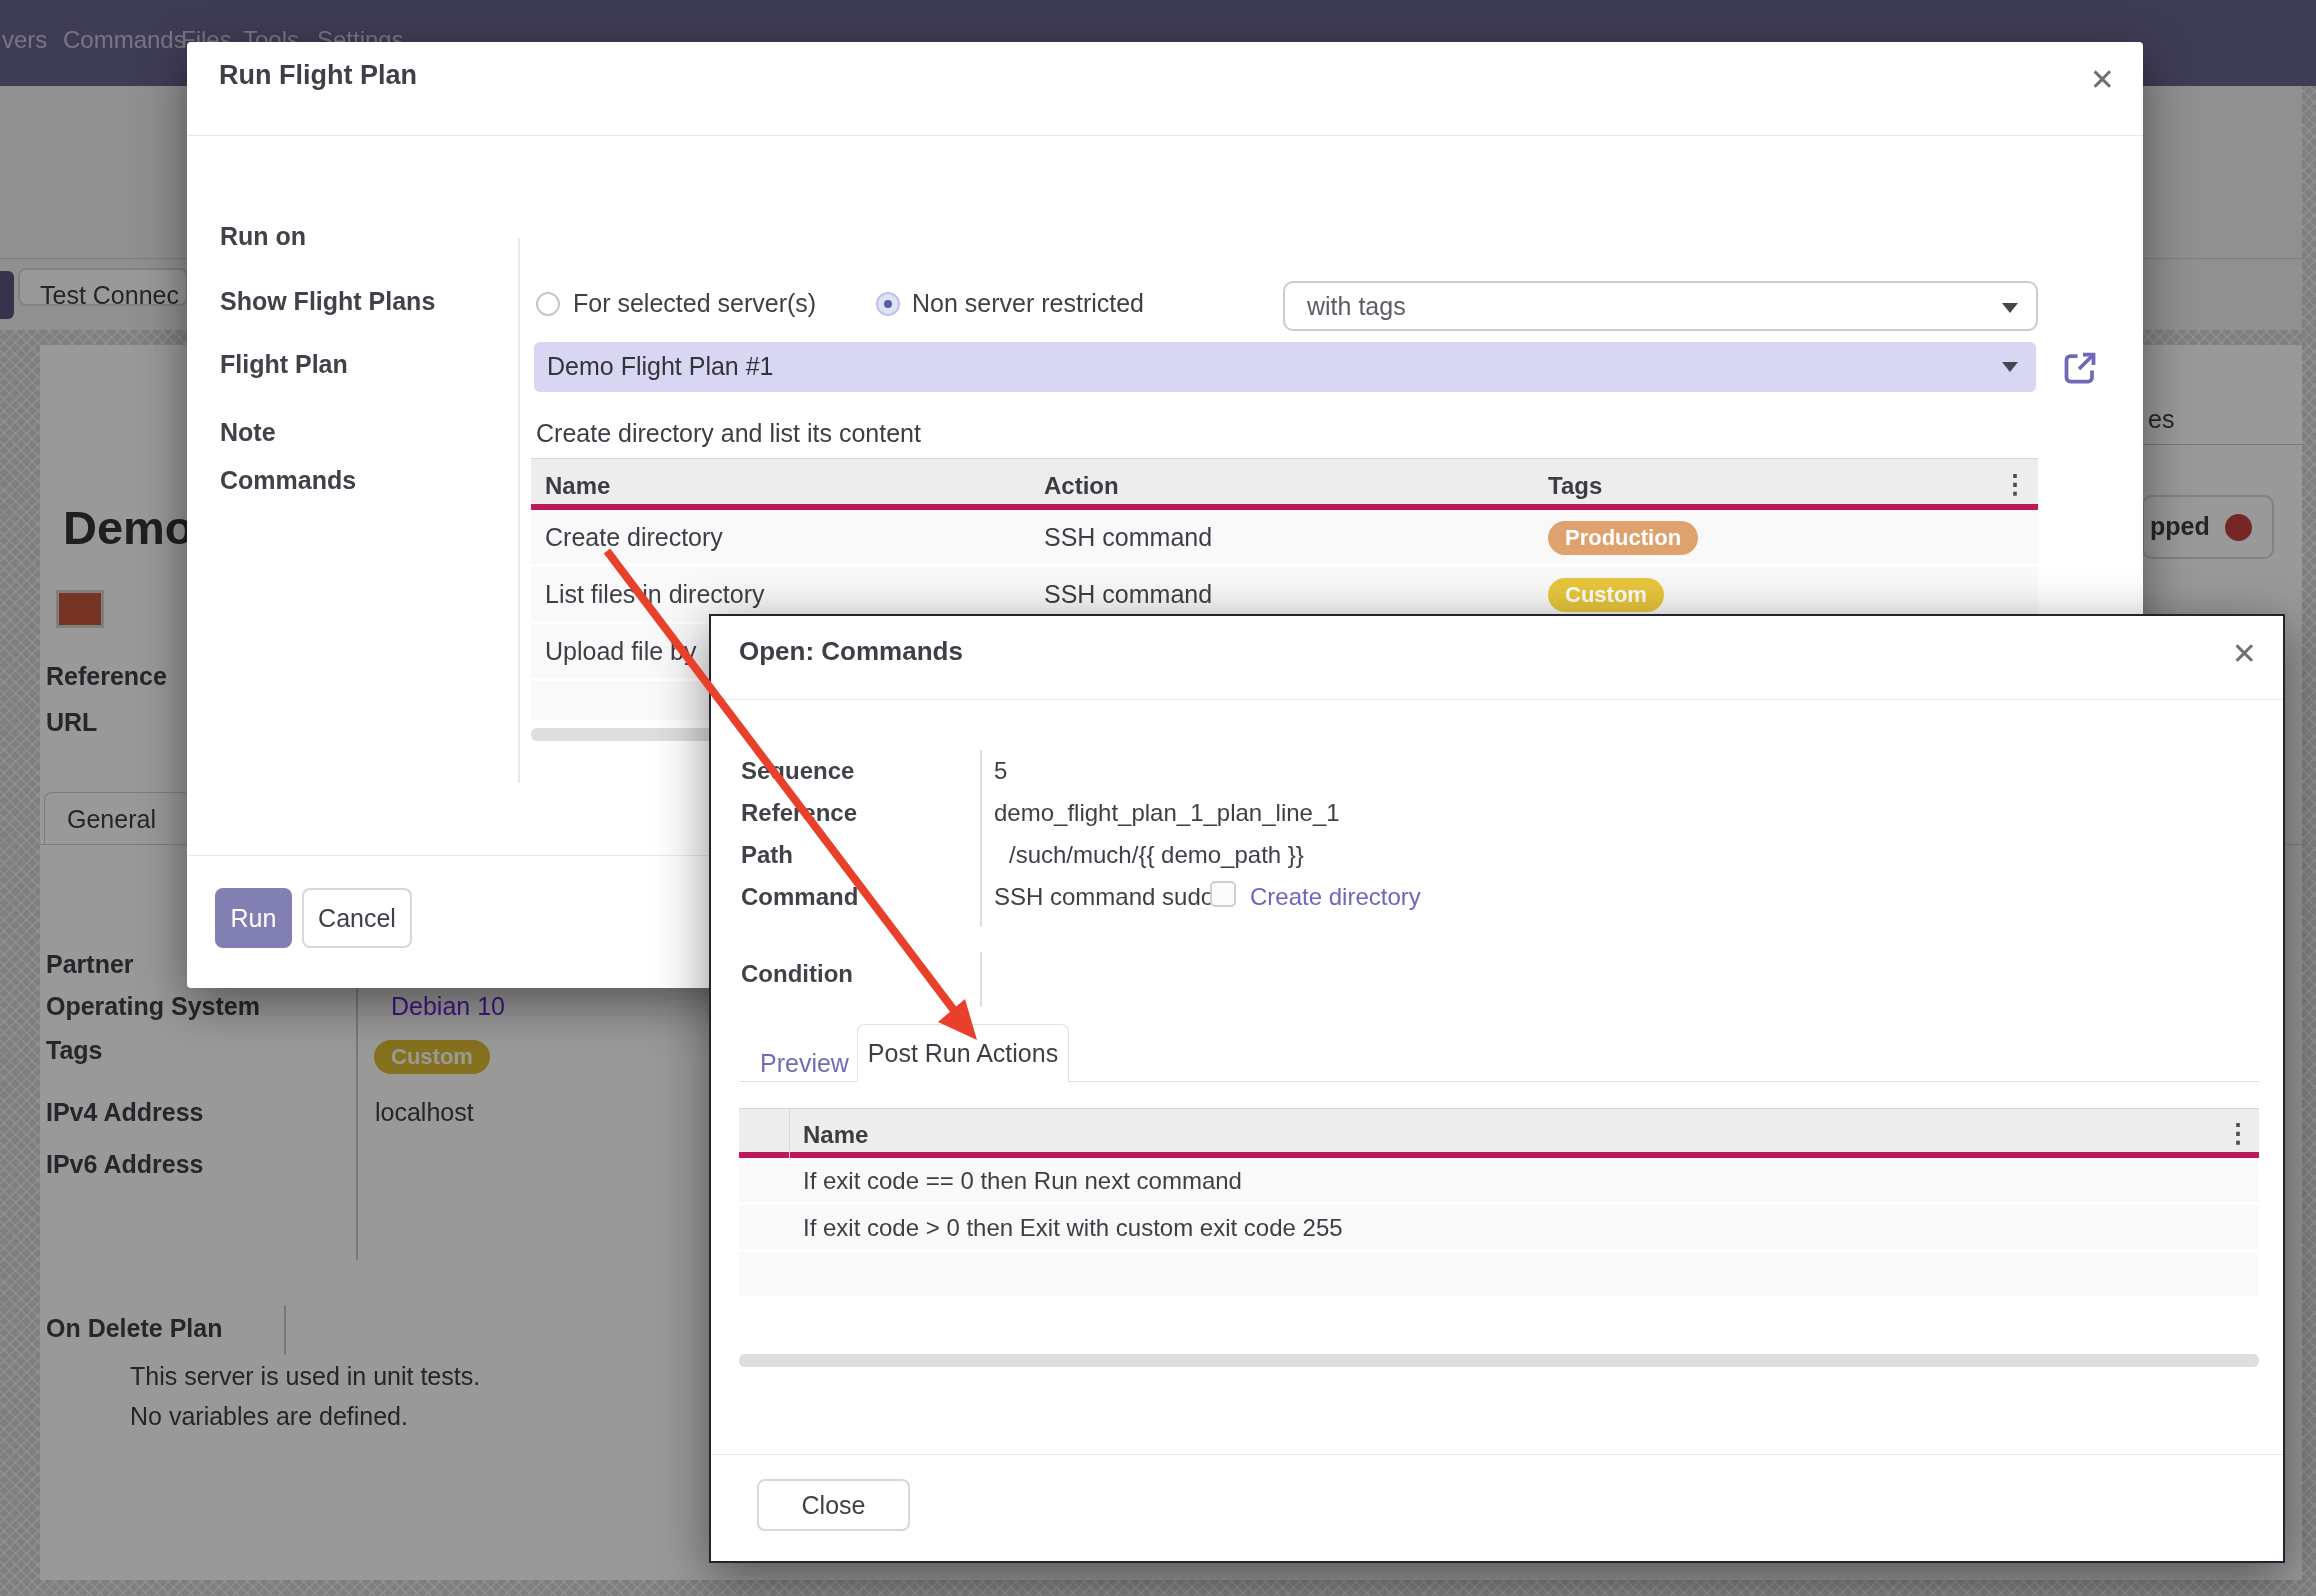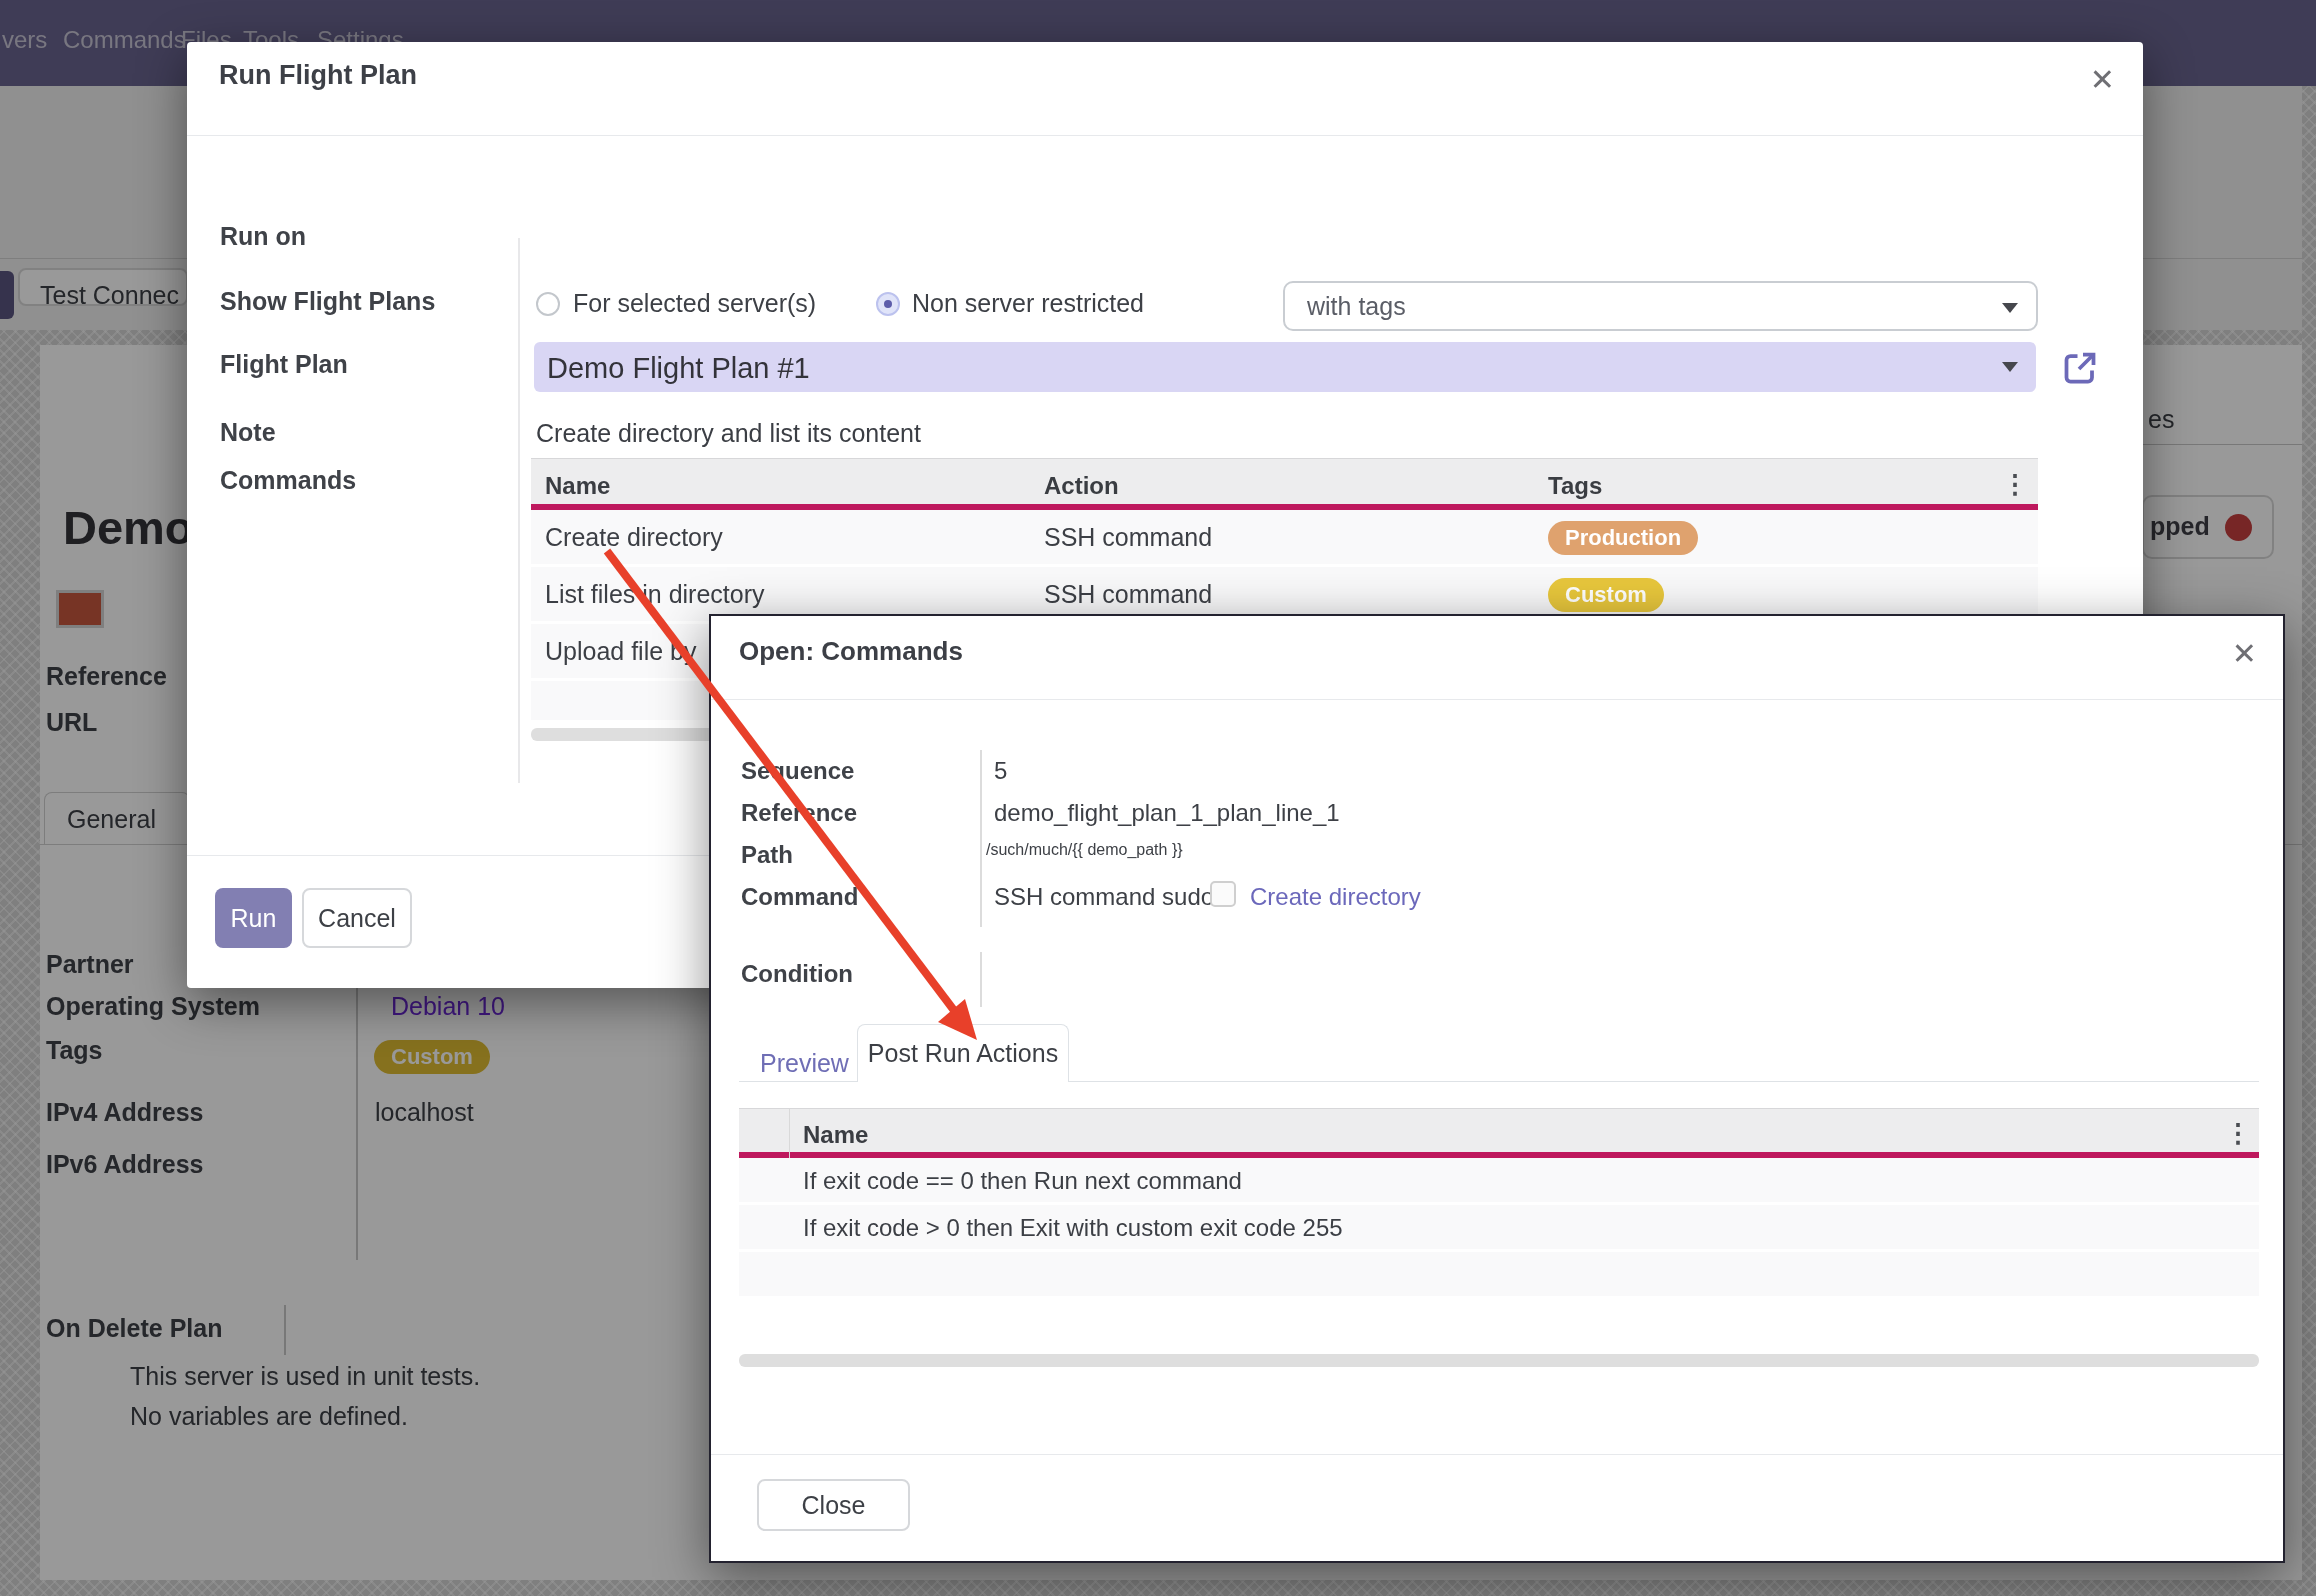--- a/index.html
+++ b/index.html
@@ -123,21 +123,21 @@
   <div class="radio radio-off" style="left:349px;top:250px"></div>
   <div class="txt" style="left:386px;top:247px">For selected server(s)</div>
   <div class="radio radio-on" style="left:689px;top:250px"></div>
   <div class="txt" style="left:725px;top:247px">Non server restricted</div>
   <div class="abs" style="left:1096px;top:239px;width:755px;height:50px;background:#fff;border:2px solid #c9cdd2;border-radius:10px;box-sizing:border-box">
     <span class="abs" style="left:22px;top:9px;font-size:25px;color:#5a5d66">with tags</span>
     <div class="caret" style="right:18px;top:20px"></div>
   </div>
 
   <div class="lavender" style="left:347px;top:300px;width:1502px;height:50px">
-    <span class="abs" style="left:13px;top:10px;font-size:29px;color:#33333a">Demo Flight Plan #1</span>
+    <span class="abs" style="left:13px;top:10px;font-size:25px;color:#33333a">Demo Flight Plan #1</span>
     <div class="caret" style="right:18px;top:20px"></div>
   </div>
   <svg class="abs" style="left:1873px;top:306px" width="40" height="40" viewBox="0 0 16 16">
     <path d="M7 3.2 H4.2 A1.6 1.6 0 0 0 2.6 4.8 V11.8 A1.6 1.6 0 0 0 4.2 13.4 H11.2 A1.6 1.6 0 0 0 12.8 11.8 V9" fill="none" stroke="#6c69b8" stroke-width="1.5"></path>
     <path d="M9.2 2.6 H13.4 V6.8" fill="none" stroke="#6c69b8" stroke-width="1.5"></path>
     <path d="M13.2 2.8 L7.6 8.4" fill="none" stroke="#6c69b8" stroke-width="1.5"></path>
   </svg>
 
   <div class="txt" style="left:349px;top:377px;color:#3b3e44">Create directory and list its content</div>
 
@@ -172,21 +172,21 @@
   <div class="abs b" style="left:28px;top:20px;font-size:26px;color:#3c3f46">Open: Commands</div>
   <div class="close-x" style="right:26px;top:20px">✕</div>
   <div class="hline" style="left:0;top:83px;width:1572px"></div>
 
   <div class="vline" style="left:269px;top:134px;height:177px;background:#dcdcdc"></div>
   <div class="lbl" style="left:30px;top:141px;font-size:24px">Sequence</div>
   <div class="txt" style="left:283px;top:141px;font-size:24px">5</div>
   <div class="lbl" style="left:30px;top:183px;font-size:24px">Reference</div>
   <div class="txt" style="left:283px;top:183px;font-size:24px">demo_flight_plan_1_plan_line_1</div>
   <div class="lbl" style="left:30px;top:225px;font-size:24px">Path</div>
-  <div class="txt" style="left:275px;top:225px;font-size:16px">/such/much/{{ demo_path }}</div>
+  <div class="txt" style="left:298px;top:225px;font-size:24px">/such/much/{{ demo_path }}</div>
   <div class="lbl" style="left:30px;top:267px;font-size:24px">Command</div>
   <div class="txt" style="left:283px;top:267px;font-size:24px">SSH command sudo</div>
   <div class="abs" style="left:499px;top:265px;width:26px;height:26px;border:2px solid #cfcfcf;border-radius:5px;background:#fbfbfb;box-sizing:border-box"></div>
   <div class="txt linkish" style="left:539px;top:267px;font-size:24px">Create directory</div>
   <div class="vline" style="left:269px;top:336px;height:55px;background:#dcdcdc"></div>
   <div class="lbl" style="left:30px;top:344px;font-size:24px">Condition</div>
 
   <div class="tabline" style="left:28px;top:465px;width:1520px"></div>
   <div class="abs" style="left:49px;top:433px;font-size:25px;color:#6f6eb5;cursor:pointer">Preview</div>
   <div class="tab-active" style="left:146px;top:408px;width:212px;height:58px">Post Run Actions</div>

